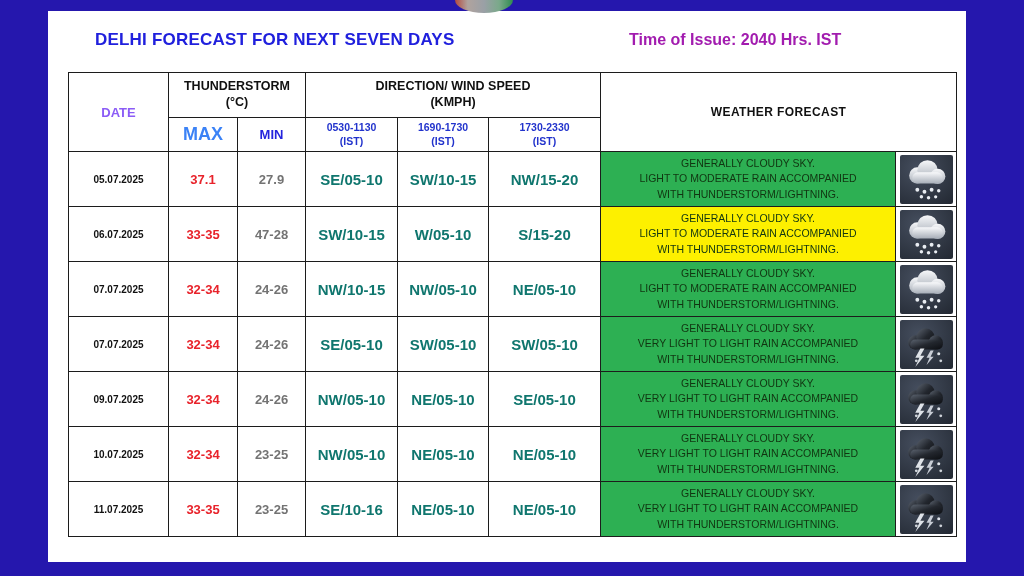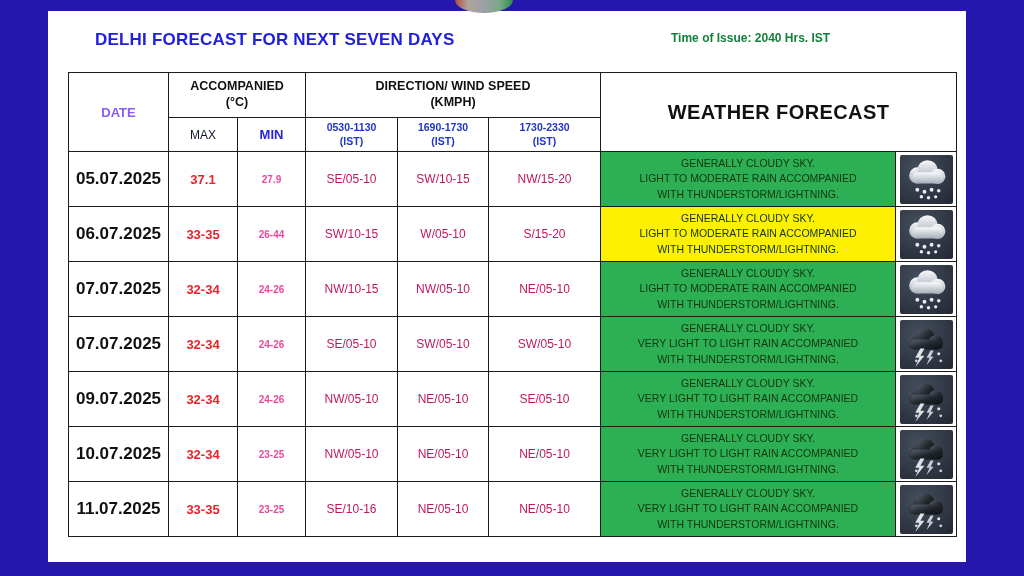--- a/index.html
+++ b/index.html
@@ -16,44 +16,44 @@
     position:absolute; left:455px; top:0; width:58px; height:13px; z-index:3;
     background:linear-gradient(90deg,#b34a3f 0%,#b0a39e 22%,#9aa0a6 50%,#7aa98a 76%,#2e8b4f 100%);
     border-radius:0 0 50% 50% / 0 0 100% 100%;
   }
   .page-title {
     position:absolute; left:47px; top:19px;
     font-size:17px; font-weight:bold; color:#2020dd; letter-spacing:0.2px;
     white-space:nowrap;
   }
   .time-of-issue {
-    position:absolute; left:623px; top:20px;
-    font-size:12px; font-weight:bold; color:#15803d; white-space:nowrap;
+    position:absolute; left:581px; top:20px;
+    font-size:16px; font-weight:bold; color:#a21caf; white-space:nowrap;
   }
   table.forecast {
     position:absolute; left:20px; top:61px;
     border-collapse:collapse; table-layout:fixed; width:888px;
   }
   table.forecast td, table.forecast th {
     border:1.6px solid #1c1c1c; text-align:center; vertical-align:middle;
     padding:0; overflow:hidden;
   }
   tr.h1 { height:45px; }
   tr.h2 { height:34px; }
   tbody tr { height:55px; }
   .th-main { font-size:13px; font-weight:bold; color:#8b5cf6; }
   .th-two  { font-size:12.5px; font-weight:bold; color:#111; line-height:1.25; }
-  .th-forecast { font-size:20px; font-weight:bold; color:#111; letter-spacing:0.4px;margin-top:12px; }
-  .th-max { font-size:12px; font-weight:normal; color:#0f172a; }
+  .th-forecast { font-size:12px; font-weight:bold; color:#111; letter-spacing:0.4px;margin-top:12px; }
+  .th-max { font-size:18px; font-weight:bold; color:#3b82f6; }
   .th-min { font-size:13px; font-weight:bold; color:#2424dd; }
   .th-slot { font-size:10.5px; font-weight:bold; color:#2233cc; line-height:1.3; }
-  .c-date { font-size:17px; font-weight:bold; color:#111; }
+  .c-date { font-size:10px; font-weight:bold; color:#111; }
   .c-max  { font-size:13px; font-weight:bold; color:#e8232b;margin-left:29px; }
-  .c-min  { font-size:10px; font-weight:bold; color:#ec4899; }
-  .c-wind { font-size:12px; font-weight:normal; color:#be185d; }
+  .c-min  { font-size:13px; font-weight:bold; color:#737373; }
+  .c-wind { font-size:15px; font-weight:bold; color:#0f766e; }
   td.c-forecast { padding:2px 3px; }
   td.c-forecast[data-bg="green"]  { background:#2db053; }
   td.c-forecast[data-bg="yellow"] { background:#fdf000; }
   .fline { font-size:10.5px; font-weight:normal; color:#113511; line-height:1.45; white-space:nowrap; }
   td.c-icon { background:#ffffff; }
   .tile { width:53px; height:49px; margin:0 auto; }
   .tile svg { display:block; width:53px; height:49px; }
 </style>
 </head>
 <body>
@@ -90,21 +90,21 @@
       <col style="width:92px">
         <col style="width:91px">
         <col style="width:112px">
       <col style="width:295px">
         <col style="width:61px">
     </colgroup>
     <thead>
       <tr class="h1">
         <th rowspan="2" class="th-main">DATE</th>
         <th colspan="2" class="th-two">
-          <div>ACCOMPANIED</div>
+          <div>THUNDERSTORM</div>
           <div>(°C)</div>
         </th>
         <th colspan="3" class="th-two">
           <div>DIRECTION/ WIND SPEED</div>
           <div>(KMPH)</div>
         </th>
         <th colspan="2" rowspan="2" class="th-forecast">WEATHER FORECAST</th>
       </tr>
       <tr class="h2">
         <th class="th-max">MAX</th>
@@ -158,21 +158,21 @@
                 </g>
               </svg>
 
           </div>
         </td>
       </tr>
 
       <tr>
         <td class="c-date">06.07.2025</td>
         <td class="c-max">33-35</td>
-        <td class="c-min">26-44</td>
+        <td class="c-min">47-28</td>
         <td class="c-wind">SW/10-15</td>
         <td class="c-wind">W/05-10</td>
         <td class="c-wind">S/15-20</td>
         <td class="c-forecast" data-bg="yellow">
           <div class="fline">GENERALLY CLOUDY SKY.</div>
           <div class="fline">LIGHT TO MODERATE RAIN ACCOMPANIED</div>
           <div class="fline">WITH THUNDERSTORM/LIGHTNING.</div>
         </td>
         <td class="c-icon" data-icon="rain">
           <div class="tile">

